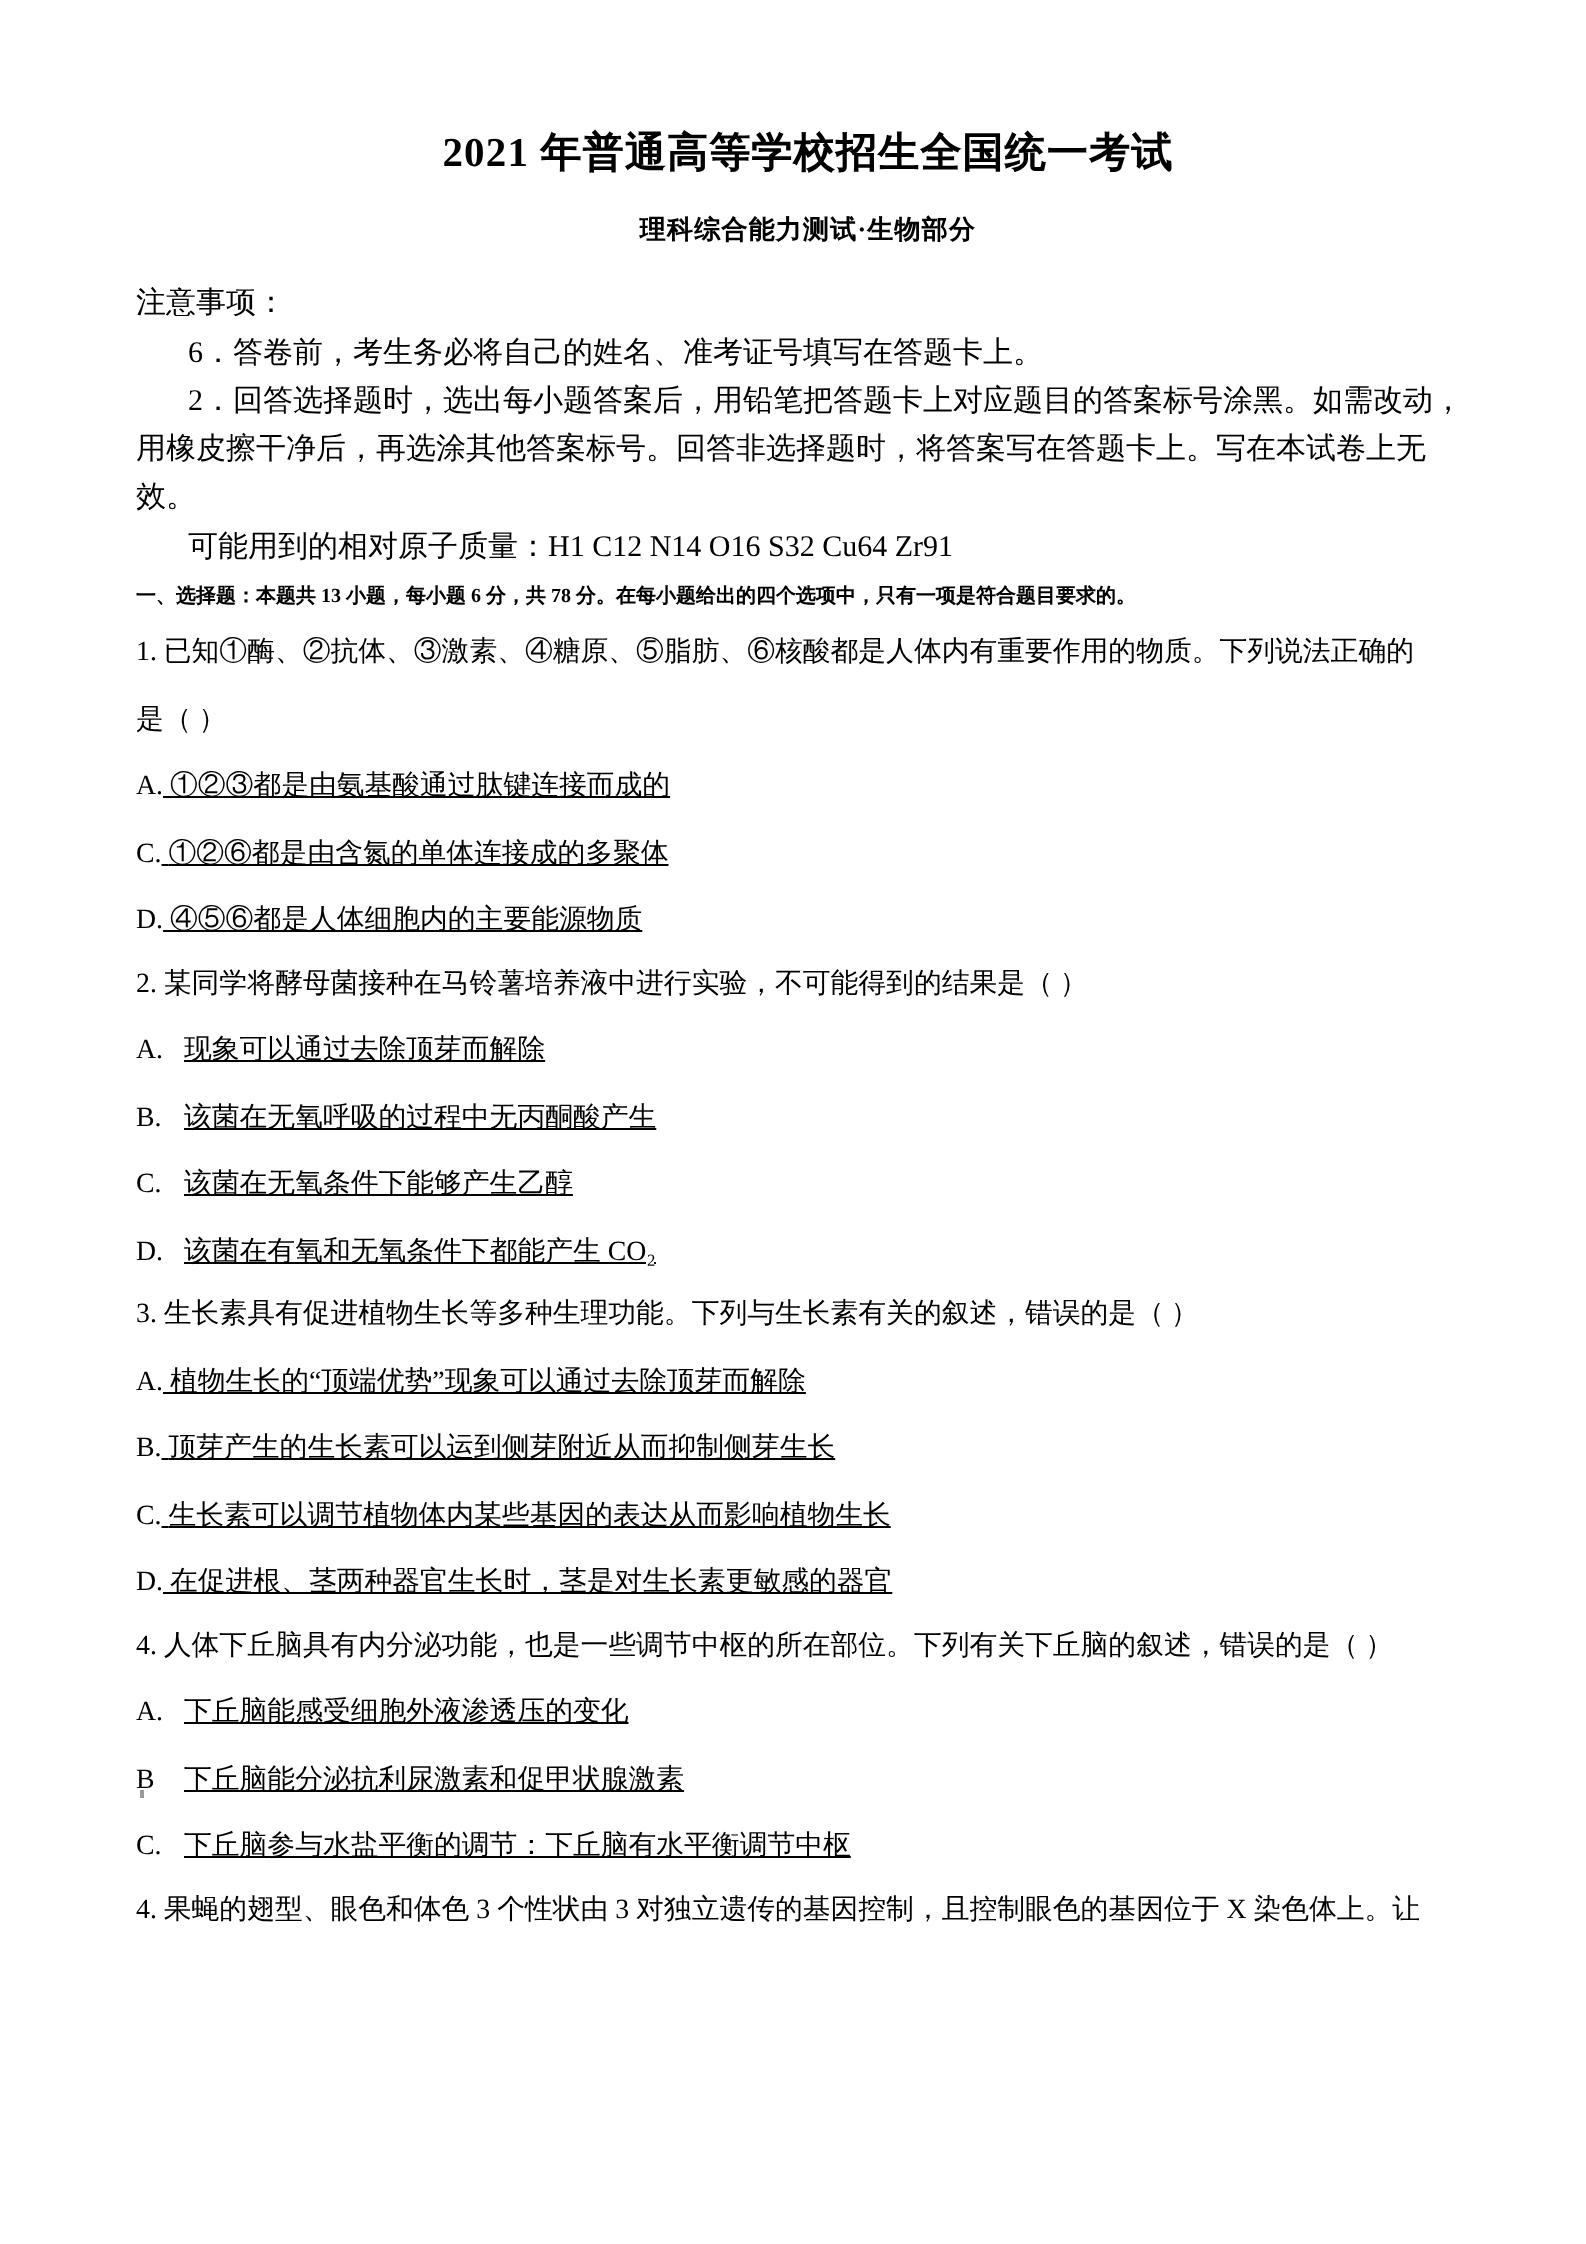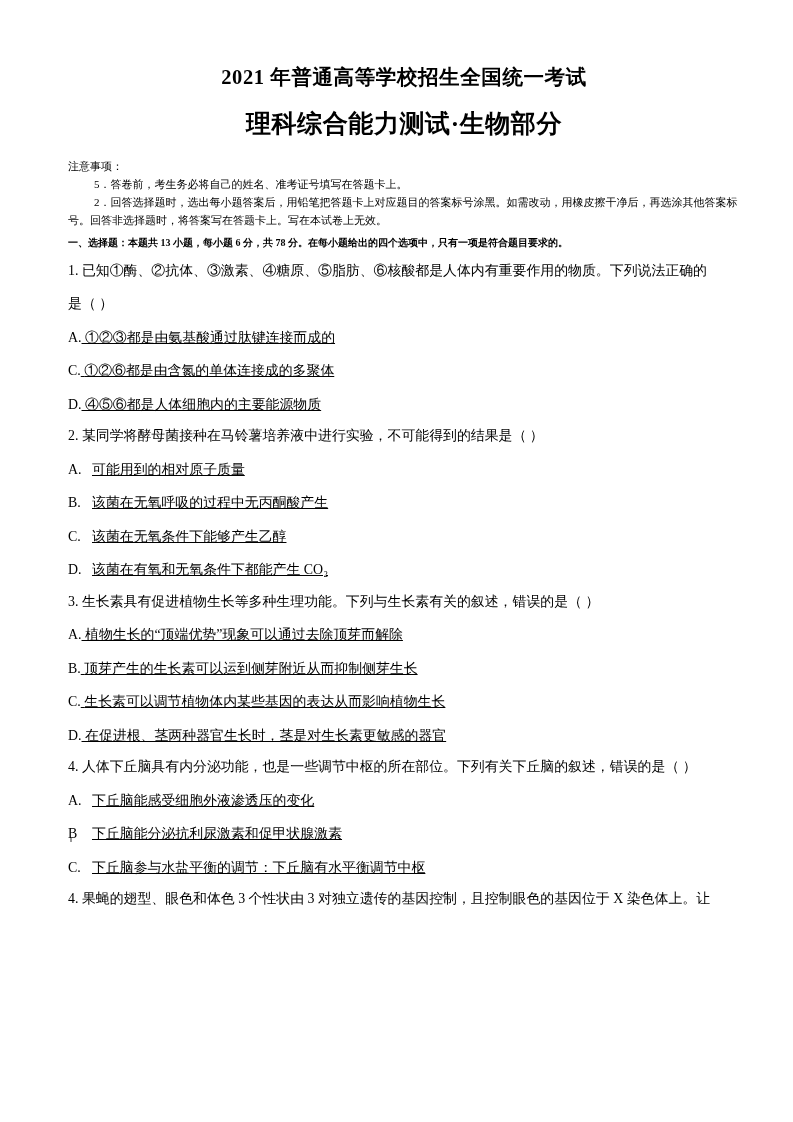--- a/index.html
+++ b/index.html
@@ -30,32 +30,32 @@
   .title-main {
     font-size: 20.5px;
     font-weight: bold;
     text-align: center;
     letter-spacing: 0.6px;
     line-height: 1.5;
     margin: 0 0 12px 0;
     white-space: nowrap;
   }
   .title-sub {
-    font-size: 25px;
+    font-size: 13px;
     font-weight: bold;
     text-align: center;
     letter-spacing: 0.6px;
     line-height: 1.5;
     margin: 0 0 16px 0;
     white-space: nowrap;
   }
 
   
   .notice {
-    font-size: 11px;
+    font-size: 15px;
     line-height: 1.62;
     margin: 0;
   }
   .notice-label {
     margin: 0;
   }
   .notice-item {
     margin: 0;
     text-indent: 26px;
   }
@@ -114,34 +114,35 @@
 </head>
 <body>
 
 <div class="page">
 
   <div class="title-main">2021 年普通高等学校招生全国统一考试</div>
   <div class="title-sub">理科综合能力测试·生物部分</div>
 
   <div class="notice">
     <p class="notice-label">注意事项：</p>
-    <p class="notice-item">5．答卷前，考生务必将自己的姓名、准考证号填写在答题卡上。</p>
+    <p class="notice-item">6．答卷前，考生务必将自己的姓名、准考证号填写在答题卡上。</p>
     <p class="notice-item wrap">2．回答选择题时，选出每小题答案后，用铅笔把答题卡上对应题目的答案标号涂黑。如需改动，用橡皮擦干净后，再选涂其他答案标号。回答非选择题时，将答案写在答题卡上。写在本试卷上无效。</p>
+    <p class="atomic"><span>可能用到的相对原子质量：</span><span>H1    C12    N14    O16    S32    Cu64    Zr91</span></p>
   </div>
 
   <div class="section-head"><b>一、选择题：本题共 13 小题，每小题 6 分，共 78 分。在每小题给出的四个选项中，只有一项是符合题目要求的。</b></div>
 
   <div class="q-stem">1. 已知①酶、②抗体、③激素、④糖原、⑤脂肪、⑥核酸都是人体内有重要作用的物质。下列说法正确的</div>
   <div class="q-cont">是（      ）</div>
   <div class="opt"><span class="lead">A.</span>&nbsp;<span>①②③都是由氨基酸通过肽键连接而成的</span></div>
   <div class="opt"><span class="lead">C.</span>&nbsp;<span>①②⑥都是由含氮的单体连接成的多聚体</span></div>
   <div class="opt"><span class="lead">D.</span>&nbsp;<span>④⑤⑥都是人体细胞内的主要能源物质</span></div>
 
   <div class="q-stem">2. 某同学将酵母菌接种在马铃薯培养液中进行实验，不可能得到的结果是（      ）</div>
-  <div class="opt wide"><span class="lead">A.</span><span>可能用到的相对原子质量</span></div>
+  <div class="opt wide"><span class="lead">A.</span><span>现象可以通过去除顶芽而解除</span></div>
   <div class="opt wide"><span class="lead">B.</span><span>该菌在无氧呼吸的过程中无丙酮酸产生</span></div>
   <div class="opt wide"><span class="lead">C.</span><span>该菌在无氧条件下能够产生乙醇</span></div>
   <div class="opt wide"><span class="lead">D.</span><span>该菌在有氧和无氧条件下都能产生 CO₂</span></div>
 
   <div class="q-stem">3. 生长素具有促进植物生长等多种生理功能。下列与生长素有关的叙述，错误的是（      ）</div>
   <div class="opt"><span class="lead">A.</span>&nbsp;<span>植物生长的“顶端优势”现象可以通过去除顶芽而解除</span></div>
   <div class="opt"><span class="lead">B.</span>&nbsp;<span>顶芽产生的生长素可以运到侧芽附近从而抑制侧芽生长</span></div>
   <div class="opt"><span class="lead">C.</span>&nbsp;<span>生长素可以调节植物体内某些基因的表达从而影响植物生长</span></div>
   <div class="opt"><span class="lead">D.</span>&nbsp;<span>在促进根、茎两种器官生长时，茎是对生长素更敏感的器官</span></div>
 

